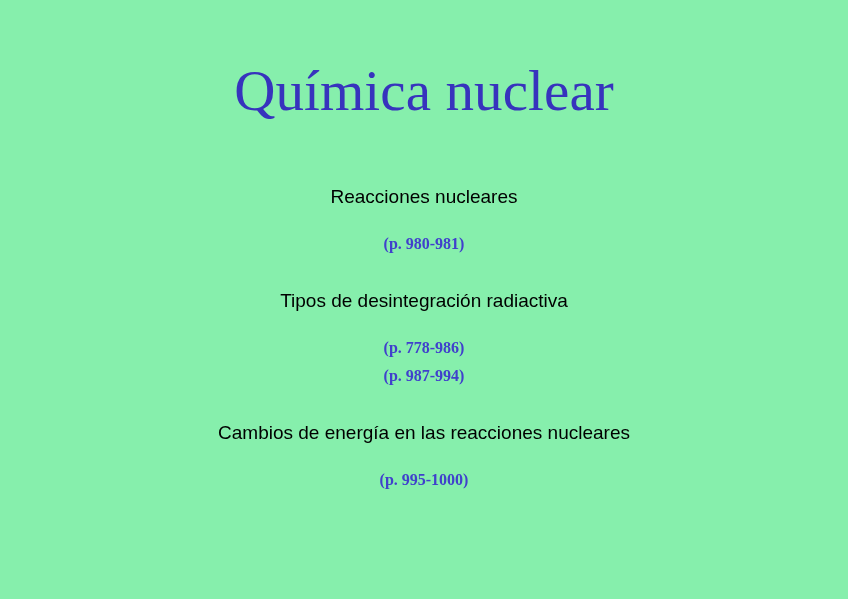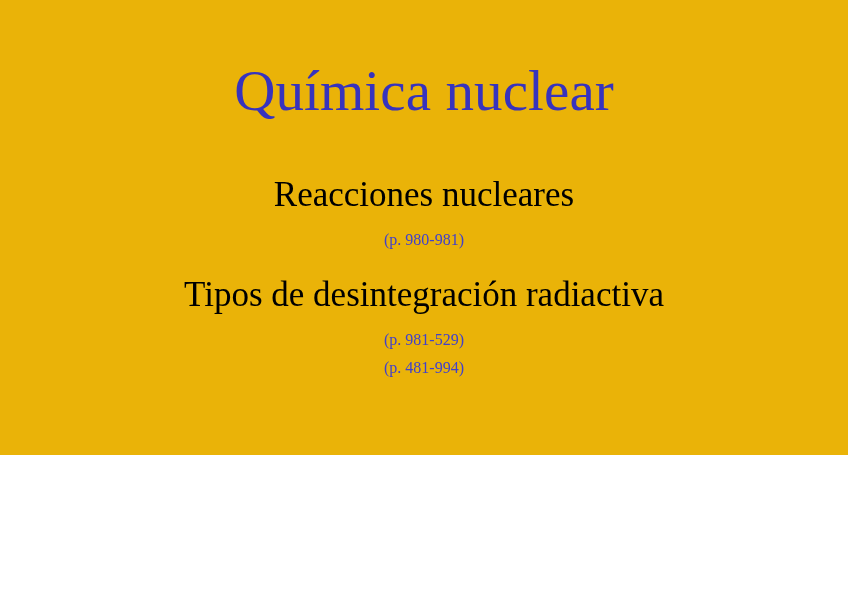--- a/index.html
+++ b/index.html
@@ -5,23 +5,23 @@
 <style>
   html, body {
     margin: 0;
     padding: 0;
     background: #ffffff;
   }
 
   #slide {
     position: relative;
     width: 848px;
-    height: 455px;
+    height: 599px;
     margin: 0;
-    background: #eab308;
+    background: #86efac;
     overflow: hidden;
     font-family: "Liberation Serif", "DejaVu Serif", serif;
     -webkit-font-smoothing: antialiased;
   }
 
   #slide-body {
     position: absolute;
     left: 0;
     top: 0;
     width: 848px;
@@ -45,34 +45,34 @@
     padding: 0;
     list-style: none;
   }
 
   .topic-item {
     margin: 0;
     padding: 0;
   }
 
   .topic-heading {
-    font-family: Liberation Serif, serif;
-    font-size: 35px;
+    font-family: Liberation Sans, sans-serif;
+    font-size: 19px;
     line-height: 1.0;
     font-weight: 400;
     color: #000000;
-    margin: 8px;
+    margin: 18px;
     white-space: nowrap;
   }
 
   .topic-pages {
     font-family: "Liberation Serif", "DejaVu Serif", serif;
     font-size: 16px;
     line-height: 1.0;
-    font-weight: 400;
+    font-weight: 700;
     color: #4040cc;
     margin: 0;
     white-space: nowrap;
   }
 
   
   .topic-item .topic-heading { padding-top: 21px; }
   .topic-item .topic-pages   { padding-top: 12px; }
   .topic-list > .topic-item:first-child .topic-heading { padding-top: 50px; }
 </style>
@@ -86,26 +86,30 @@
 
     <ul class="topic-list">
 
       <li class="topic-item">
         <div class="topic-heading">Reacciones nucleares</div>
         <div class="topic-pages">(p. 980-981)</div>
       </li>
 
       <li class="topic-item">
         <div class="topic-heading">Tipos de desintegración radiactiva</div>
-        <div class="topic-pages">(p. 981-529)</div>
+        <div class="topic-pages">(p. 778-986)</div>
       </li>
 
       <li class="topic-item">
-        <div class="topic-pages">(p. 481-994)</div>
+        <div class="topic-pages">(p. 987-994)</div>
       </li>
 
+      <li class="topic-item">
+        <div class="topic-heading">Cambios de energía en las reacciones nucleares</div>
+        <div class="topic-pages">(p. 995-1000)</div>
+      </li>
 
       <li class="topic-item">
       </li>
 
     </ul>
   </div>
 </div>
 
 </body></html>

